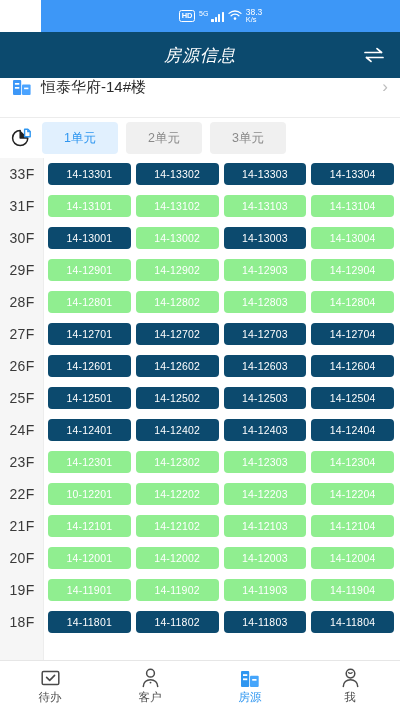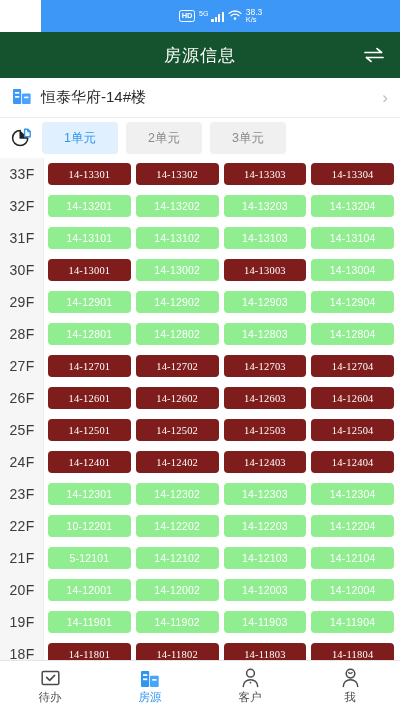--- a/index.html
+++ b/index.html
@@ -40,34 +40,35 @@
     position:relative; display:inline-block;
   }
   .batt::after{
     content:""; position:absolute; right:-3.2px; top:2.6px;
     width:2px;height:4.5px;background:#fff;border-radius:0 1px 1px 0;
   }
   .batt i{ position:absolute; left:1.2px; top:1.2px; bottom:1.2px; width:72%; background:#fff; border-radius:1px; display:block; }
 
   
   .titlebar{
-    height:46px; background:#14532d; color:#fff;
+    height:46px; background:#0c4a6e; color:#fff;
     display:flex; align-items:center; justify-content:center;
     position:relative;
+    font-style:italic;
   }
   .titlebar .t{ font-size:17px; letter-spacing:1px; }
   .swap-btn{
     position:absolute; right:12px; top:50%; transform:translateY(-50%);
     width:28px;height:28px; display:flex;align-items:center;justify-content:center;
     cursor:pointer;
   }
 
   
   .building-row{
-    height:40px; background:#fff; display:flex; align-items:center;
+    height:40px; background:#fff; display:flex; 
     padding:0 12px; gap:9px; border-bottom:1px solid #ececec;
     cursor:pointer;
   }
   .building-row .bname{ font-size:15px; color:#2b2b2b; flex:1; }
   .chev{ color:#bdbdbd; font-size:17px; line-height:1; }
 
   
   .unitbar{
     height:40px; background:#fff; display:flex; align-items:center;
     padding:0 8px; gap:8px;
@@ -100,21 +101,21 @@
     font-size:14px; color:#3a3a3a; letter-spacing:.3px;
     z-index:2;
   }
   .cells{ flex:1; display:flex; gap:5px; padding:0 6px 0 4px; }
   .cell{
     flex:1; height:22px; border-radius:4px;
     display:flex; align-items:center; justify-content:center;
     font-size:10.5px; color:#fff; letter-spacing:.2px;
     cursor:pointer; white-space:nowrap;
   }
-  .cell.sold{ background:#7f1d1d;font-family:Liberation Serif, serif; }
+  .cell.sold{ background:#0c4a6e; }
   .cell.avail{ background:#90ee90; }
 
   
   .tabbar{
     position:absolute; left:0; right:0; bottom:0; height:51px;
     background:#fff; border-top:1px solid #e6e6e6;
     display:flex;
   }
   .nav{
     flex:1; display:flex; flex-direction:column;
@@ -204,29 +205,20 @@
       <div class="row">
         <div class="floor-lbl">33F</div>
         <div class="cells">
           <div class="cell sold">14-13301</div>
           <div class="cell sold">14-13302</div>
           <div class="cell sold">14-13303</div>
           <div class="cell sold">14-13304</div>
         </div>
       </div>
       <div class="row">
-        <div class="floor-lbl">32F</div>
-        <div class="cells">
-          <div class="cell avail">14-13201</div>
-          <div class="cell avail">14-13202</div>
-          <div class="cell avail">14-13203</div>
-          <div class="cell avail">14-13204</div>
-        </div>
-      </div>
-      <div class="row">
         <div class="floor-lbl">31F</div>
         <div class="cells">
           <div class="cell avail">14-13101</div>
           <div class="cell avail">14-13102</div>
           <div class="cell avail">14-13103</div>
           <div class="cell avail">14-13104</div>
         </div>
       </div>
       <div class="row">
         <div class="floor-lbl">30F</div>
@@ -305,21 +297,21 @@
         <div class="cells">
           <div class="cell avail">10-12201</div>
           <div class="cell avail">14-12202</div>
           <div class="cell avail">14-12203</div>
           <div class="cell avail">14-12204</div>
         </div>
       </div>
       <div class="row">
         <div class="floor-lbl">21F</div>
         <div class="cells">
-          <div class="cell avail">5-12101</div>
+          <div class="cell avail">14-12101</div>
           <div class="cell avail">14-12102</div>
           <div class="cell avail">14-12103</div>
           <div class="cell avail">14-12104</div>
         </div>
       </div>
       <div class="row">
         <div class="floor-lbl">20F</div>
         <div class="cells">
           <div class="cell avail">14-12001</div>
           <div class="cell avail">14-12002</div>
@@ -350,46 +342,46 @@
 
 <div class="tabbar">
   <div class="nav">
     <span class="ico">
       <svg width="19" height="19" viewBox="0 0 19 19">
           <rect x="1.2" y="2.6" width="16.6" height="13" rx="1.4" fill="none" stroke="#4a4a4a" stroke-width="1.5"></rect>
           <path d="M5.6 8.4 8.7 11.4 13.6 6.4" fill="none" stroke="#4a4a4a" stroke-width="1.6" stroke-linecap="round" stroke-linejoin="round"></path>
         </svg>
     </span>
     <span class="lbl">待办</span>
+  </div>
+  <div class="nav">
+    <span class="ico">
+      <svg width="19" height="20" viewBox="0 0 19 20">
+          <circle cx="9.5" cy="5.2" r="3.9" fill="none" stroke="#4a4a4a" stroke-width="1.5"></circle>
+          <path d="M2.3 18.4c0-4 3.2-6.7 7.2-6.7s7.2 2.7 7.2 6.7" fill="none" stroke="#4a4a4a" stroke-width="1.5" stroke-linecap="round"></path>
+          <circle cx="9.5" cy="14.6" r="0.95" fill="#4a4a4a"></circle>
+        </svg>
+    </span>
+    <span class="lbl">客户</span>
   </div>
   <div class="nav active">
     <span class="ico">
       <svg width="20" height="19" viewBox="0 0 20 19">
         <rect x="1" y="2" width="8.2" height="16" rx="1" fill="#2f96f0"></rect>
         <rect x="10" y="6.8" width="8.7" height="11.2" rx="1" fill="#45a5fb"></rect>
         <rect x="3" y="5.2" width="4.3" height="1.8" fill="#fff"></rect>
         <rect x="3" y="9.4" width="4.3" height="1.8" fill="#fff"></rect>
         <rect x="12.2" y="10" width="4.3" height="1.7" fill="#fff"></rect>
       </svg>
     </span>
     <span class="lbl">房源</span>
   </div>
   <div class="nav">
     <span class="ico">
       <svg width="19" height="20" viewBox="0 0 19 20">
-          <circle cx="9.5" cy="5.2" r="3.9" fill="none" stroke="#4a4a4a" stroke-width="1.5"></circle>
-          <path d="M2.3 18.4c0-4 3.2-6.7 7.2-6.7s7.2 2.7 7.2 6.7" fill="none" stroke="#4a4a4a" stroke-width="1.5" stroke-linecap="round"></path>
-          <circle cx="9.5" cy="14.6" r="0.95" fill="#4a4a4a"></circle>
-        </svg>
-    </span>
-    <span class="lbl">客户</span>
-  </div>
-  <div class="nav">
-    <span class="ico">
-      <svg width="19" height="20" viewBox="0 0 19 20">
           <circle cx="9.5" cy="5.6" r="4.3" fill="none" stroke="#4a4a4a" stroke-width="1.5"></circle>
           <path d="M7.6 4.6c.6.9 2.8.9 3.5 0" fill="none" stroke="#4a4a4a" stroke-width="1.3" stroke-linecap="round"></path>
           <path d="M2.3 18.4c0-4 3.2-6.7 7.2-6.7s7.2 2.7 7.2 6.7" fill="none" stroke="#4a4a4a" stroke-width="1.5" stroke-linecap="round"></path>
         </svg>
     </span>
     <span class="lbl">我</span>
   </div>
 </div>
 
 </body></html>

